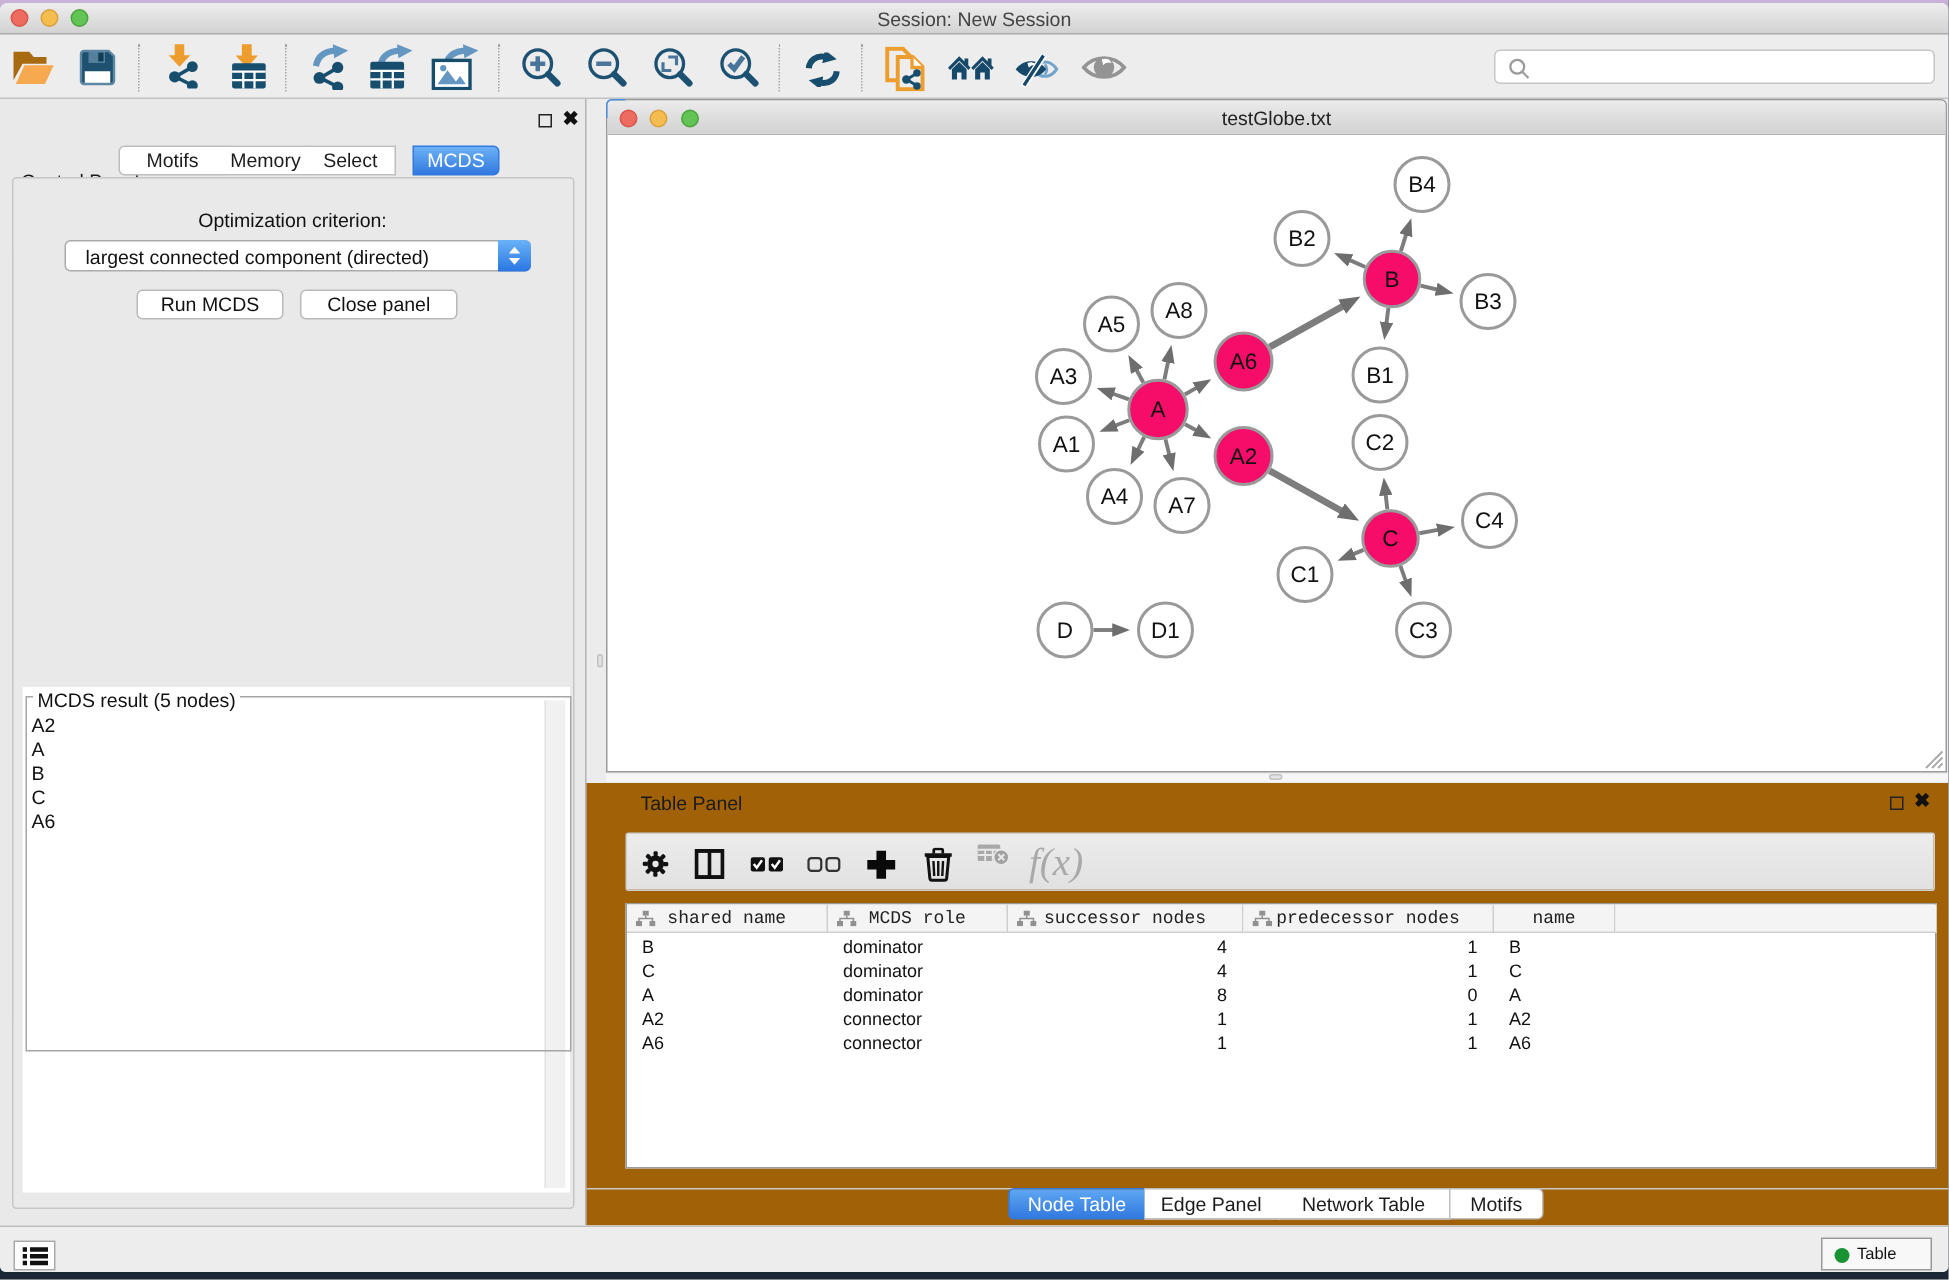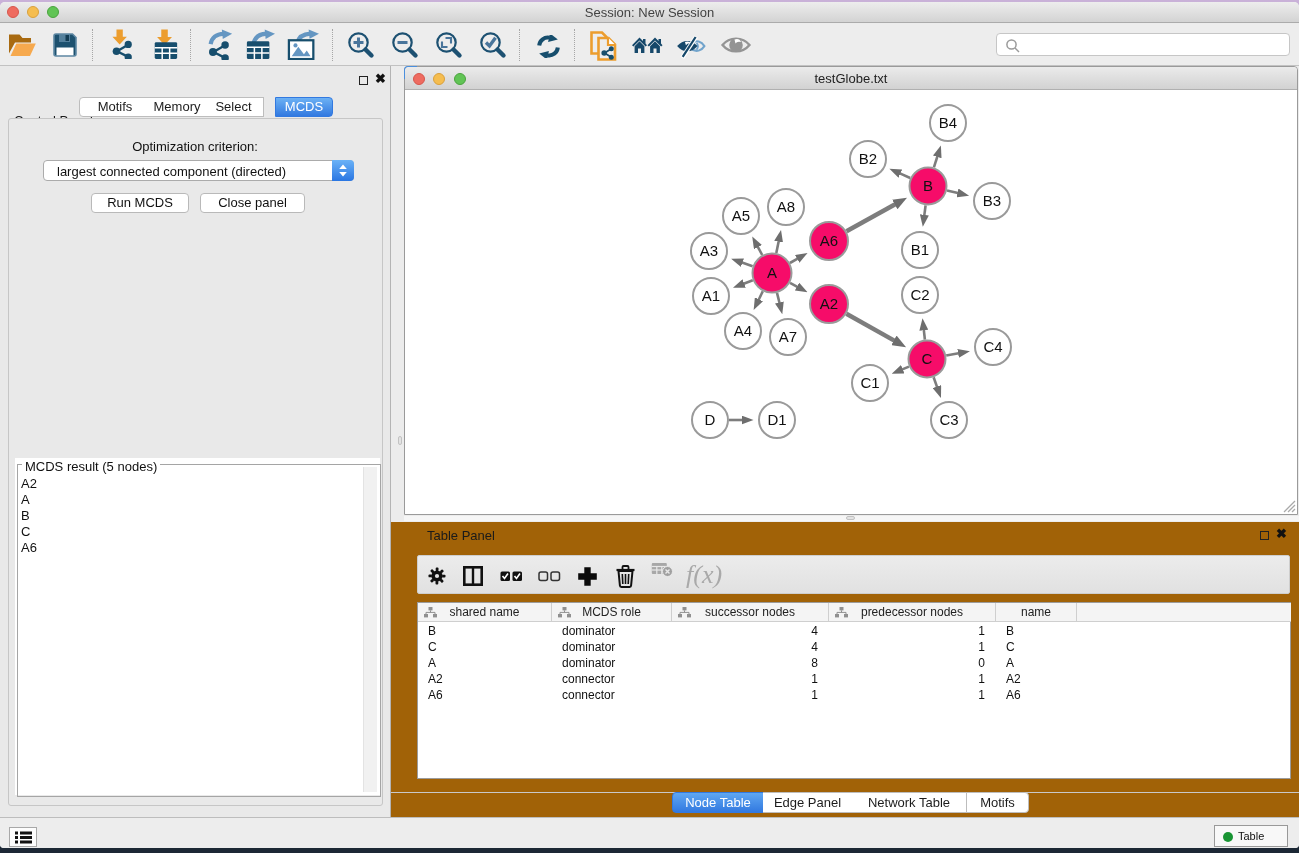--- a/index.html
+++ b/index.html
@@ -41,40 +41,40 @@
   border:1px solid #ababab; border-radius:4px; font-size:13px; color:#111; line-height:19px; }
 #combo .ctext { position:absolute; left:13px; top:1px; }
 #combo .cbtn { position:absolute; right:-1px; top:-1px; width:22px; height:21px; border-radius:0 4px 4px 0;
   background:linear-gradient(#6ab2f7,#2a76e2); }
 .btn { position:absolute; top:127px; height:20px; background:#fff; border:1px solid #b9b9b9;
   border-radius:4px; font-size:13px; color:#111; text-align:center; line-height:18px; }
 
 #mcdslist { position:absolute; left:15px; top:392px; width:365px; height:337px; background:#fff; }
 #mcdslist .sb { position:absolute; right:3px; top:9px; width:14px; height:325px; background:#f1f1f1; border-left:1px solid #e3e3e3; }
 #mcdslist div.it { font-size:13px; color:#111; height:16px; line-height:16px; padding-left:6px; }
-#grpbox { position:absolute; left:17px; top:398px; width:364px; height:333px; border:1px solid #a5a5a5; }
+#grpbox { position:absolute; left:17px; top:398px; width:364px; height:237px; border:1px solid #a5a5a5; }
 #grplabel { position:absolute; left:4px; top:-6px; background:#fff; padding:0 3px; font-size:13px; color:#111; }
 
 #netwin { position:absolute; left:404px; top:64px; width:894px; height:449px;
   background:#fff; border:1px solid #9a9a9a; border-radius:4px 4px 0 0; }
 #nettitle { position:absolute; left:0; top:0; width:100%; height:23px;
   background:linear-gradient(#ebebeb,#d2d2d2); border-bottom:1px solid #b0b0b0; border-radius:4px 4px 0 0; }
 #nettitle .t1 { left:8px; top:5.5px; background:#ee6b60; border:0.5px solid #d6564c; }
 #nettitle .t2 { left:28px; top:5.5px; background:#f5bd4f; border:0.5px solid #d9a03c; }
 #nettitle .t3 { left:49px; top:5.5px; background:#61c455; border:0.5px solid #4aa33e; }
 #nettitle .txt { position:absolute; top:4px; width:100%; text-align:center; font-size:13px; color:#222; }
 #graph { position:absolute; left:0px; top:24px; }
 
 #tpanel { position:absolute; left:391px; top:520px; width:908px; height:295px; background:#a16207; }
 #tpTitle { position:absolute; left:36px; top:6px; font-size:13px; color:#1a1a1a; }
 #ttoolbar { position:absolute; left:26px; top:33px; width:873px; height:39px;
   background:linear-gradient(#ececec,#e1e1e1); border:1px solid #cecece; border-radius:2px; }
 #ttable { position:absolute; left:26px; top:80px; width:874px; height:177px; background:#fff; border:1px solid #9b9b9b; }
 .thead { position:absolute; top:0; height:19px; background:#f4f4f4; border-right:1px solid #cfcfcf;
-  border-bottom:1px solid #cfcfcf; font-size:12px; color:#222; text-align:center; line-height:19px; }
+  border-bottom:1px solid #cfcfcf; font-size:12px; color:#222; text-align:center; line-height:19px;font-family:Liberation Mono, monospace; }
 .trow { position:absolute; height:16px; font-size:12px; color:#111; line-height:16px; }
 .num { text-align:right; }
 
 .btab { position:absolute; top:270px; height:21px; background:#fff; border:1px solid #bdbdbd;
   font-size:13px; color:#1c1c1c; text-align:center; line-height:19px; }
 .btabsel { background:linear-gradient(#5fa7f2,#3279e0); color:#fff; border-color:#3279e0; }
 
 #statusbar { position:absolute; left:0; top:815px; width:1299px; height:33px;
   background:#ededed; border-top:1px solid #bdbdbd; }
 #listbtn { position:absolute; left:9px; top:9px; width:28px; height:20px; background:#fdfdfd;

